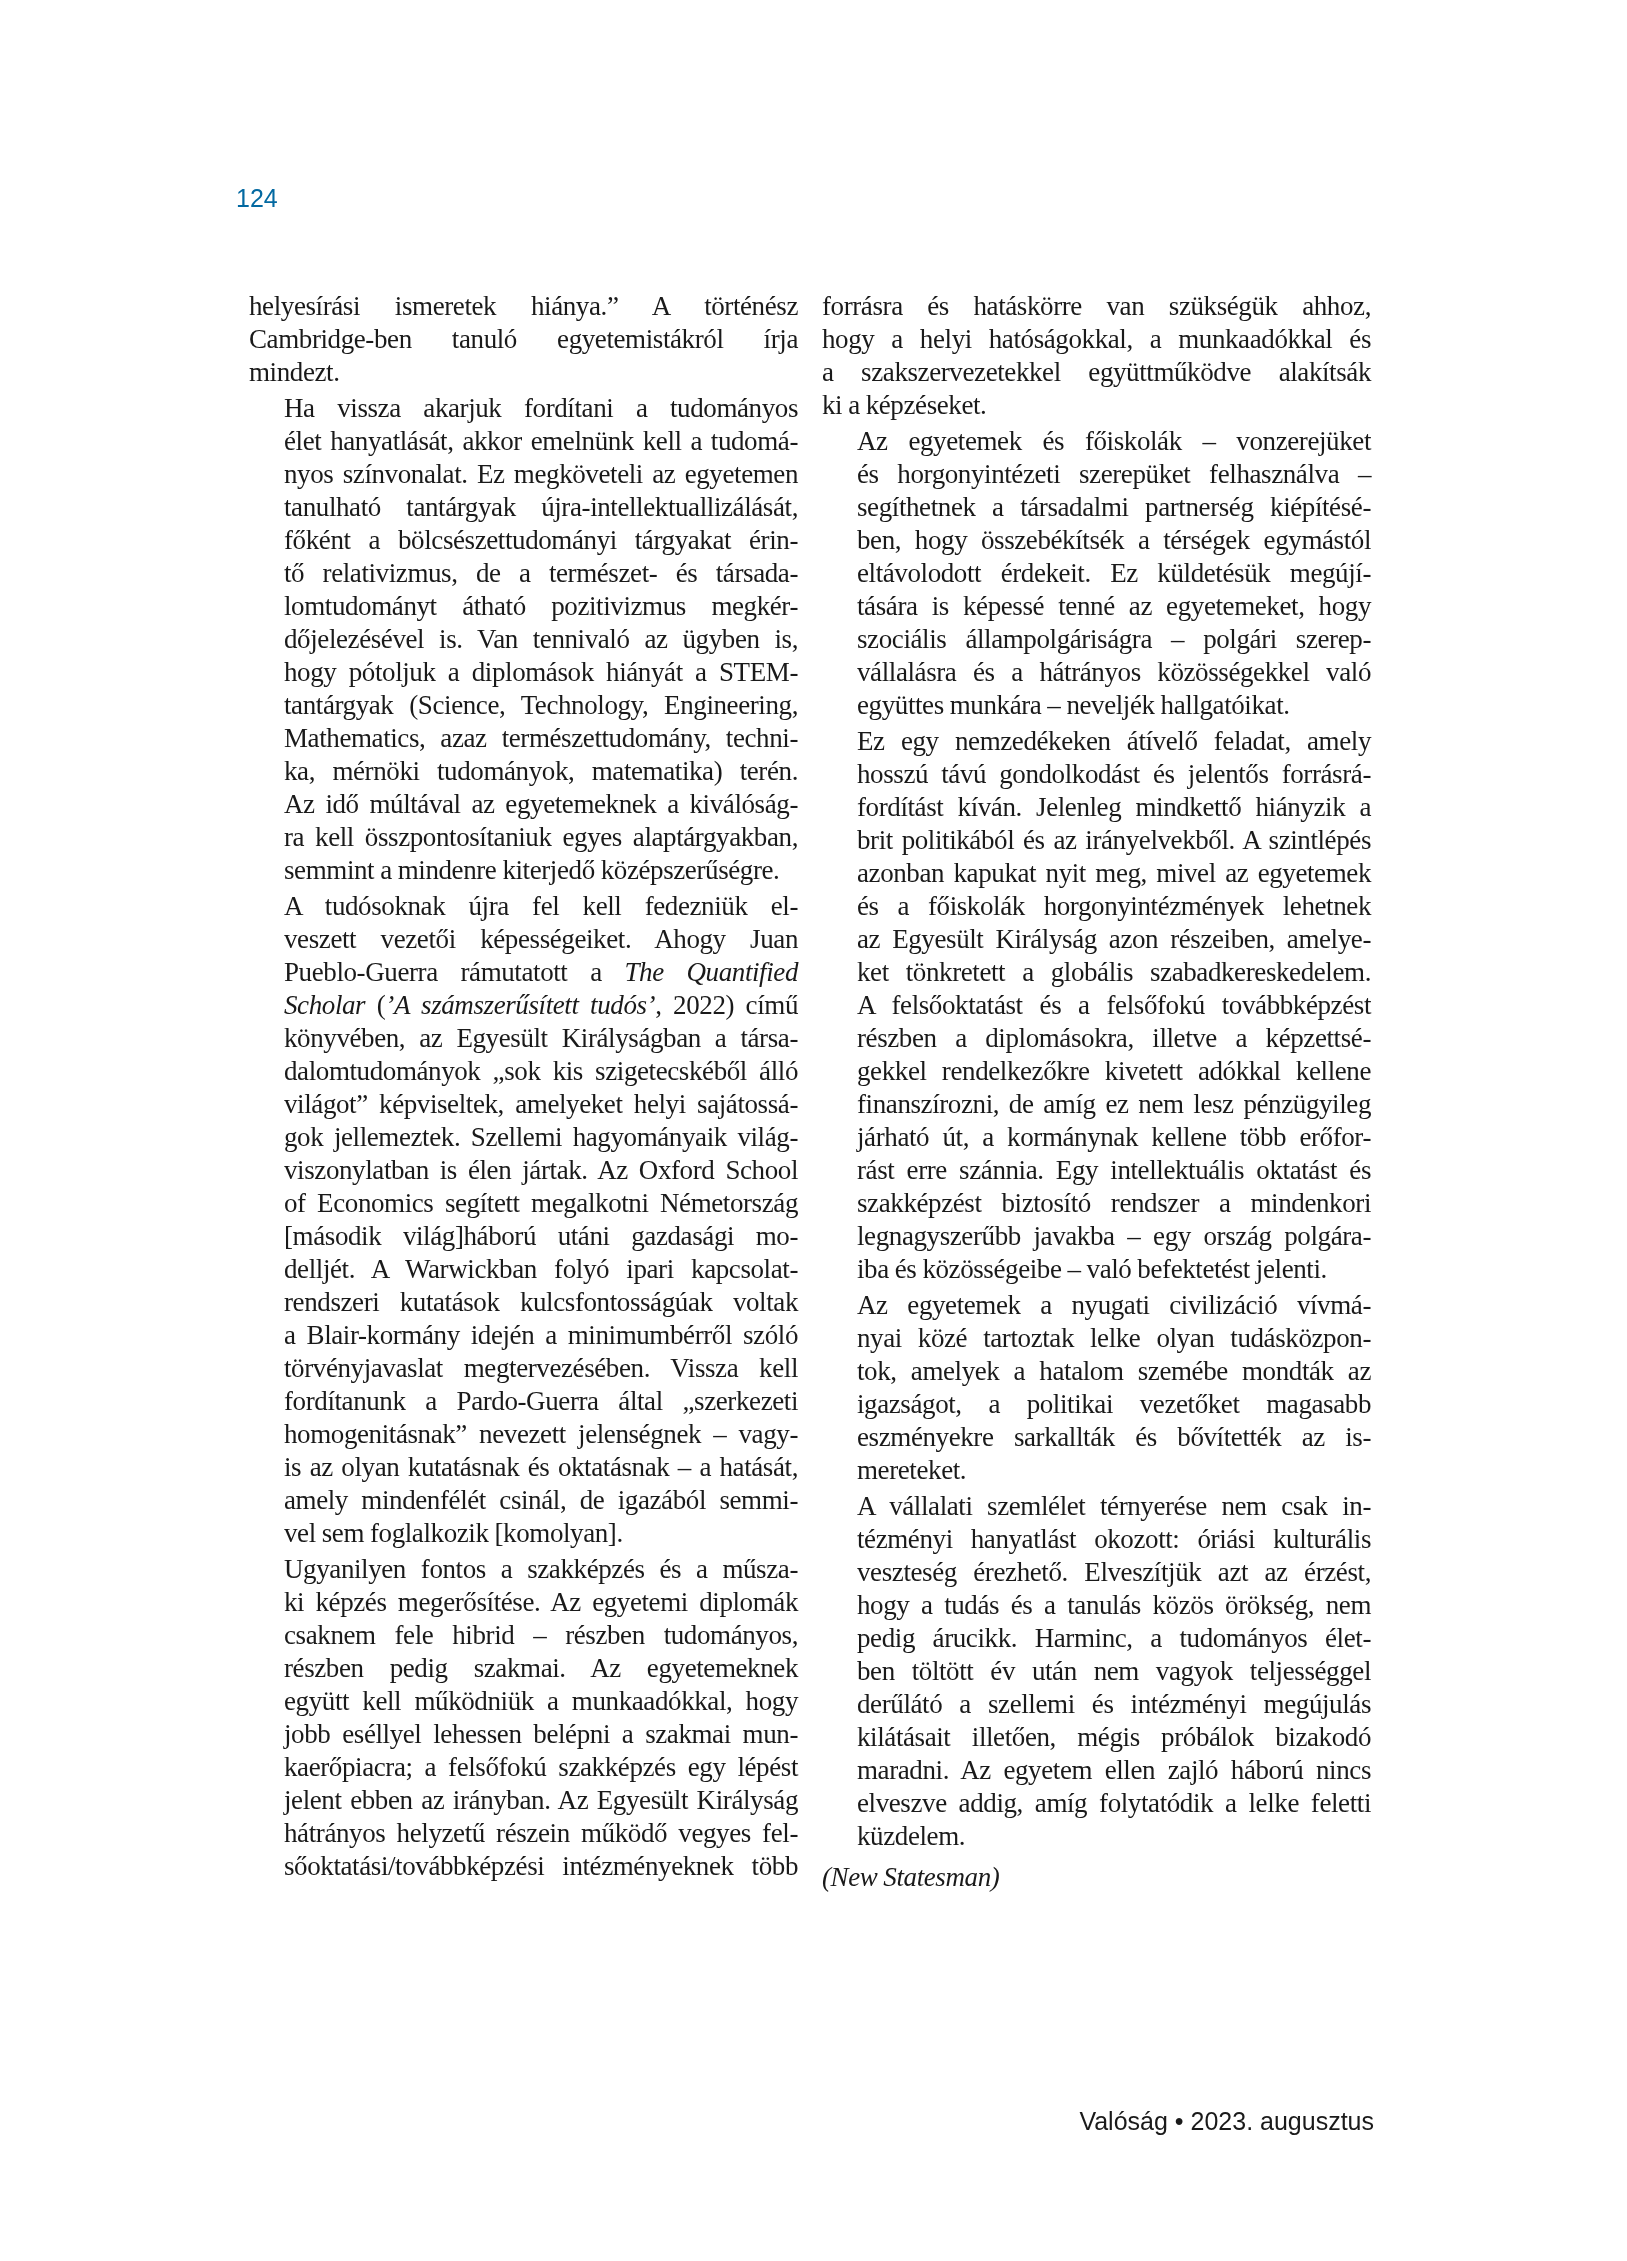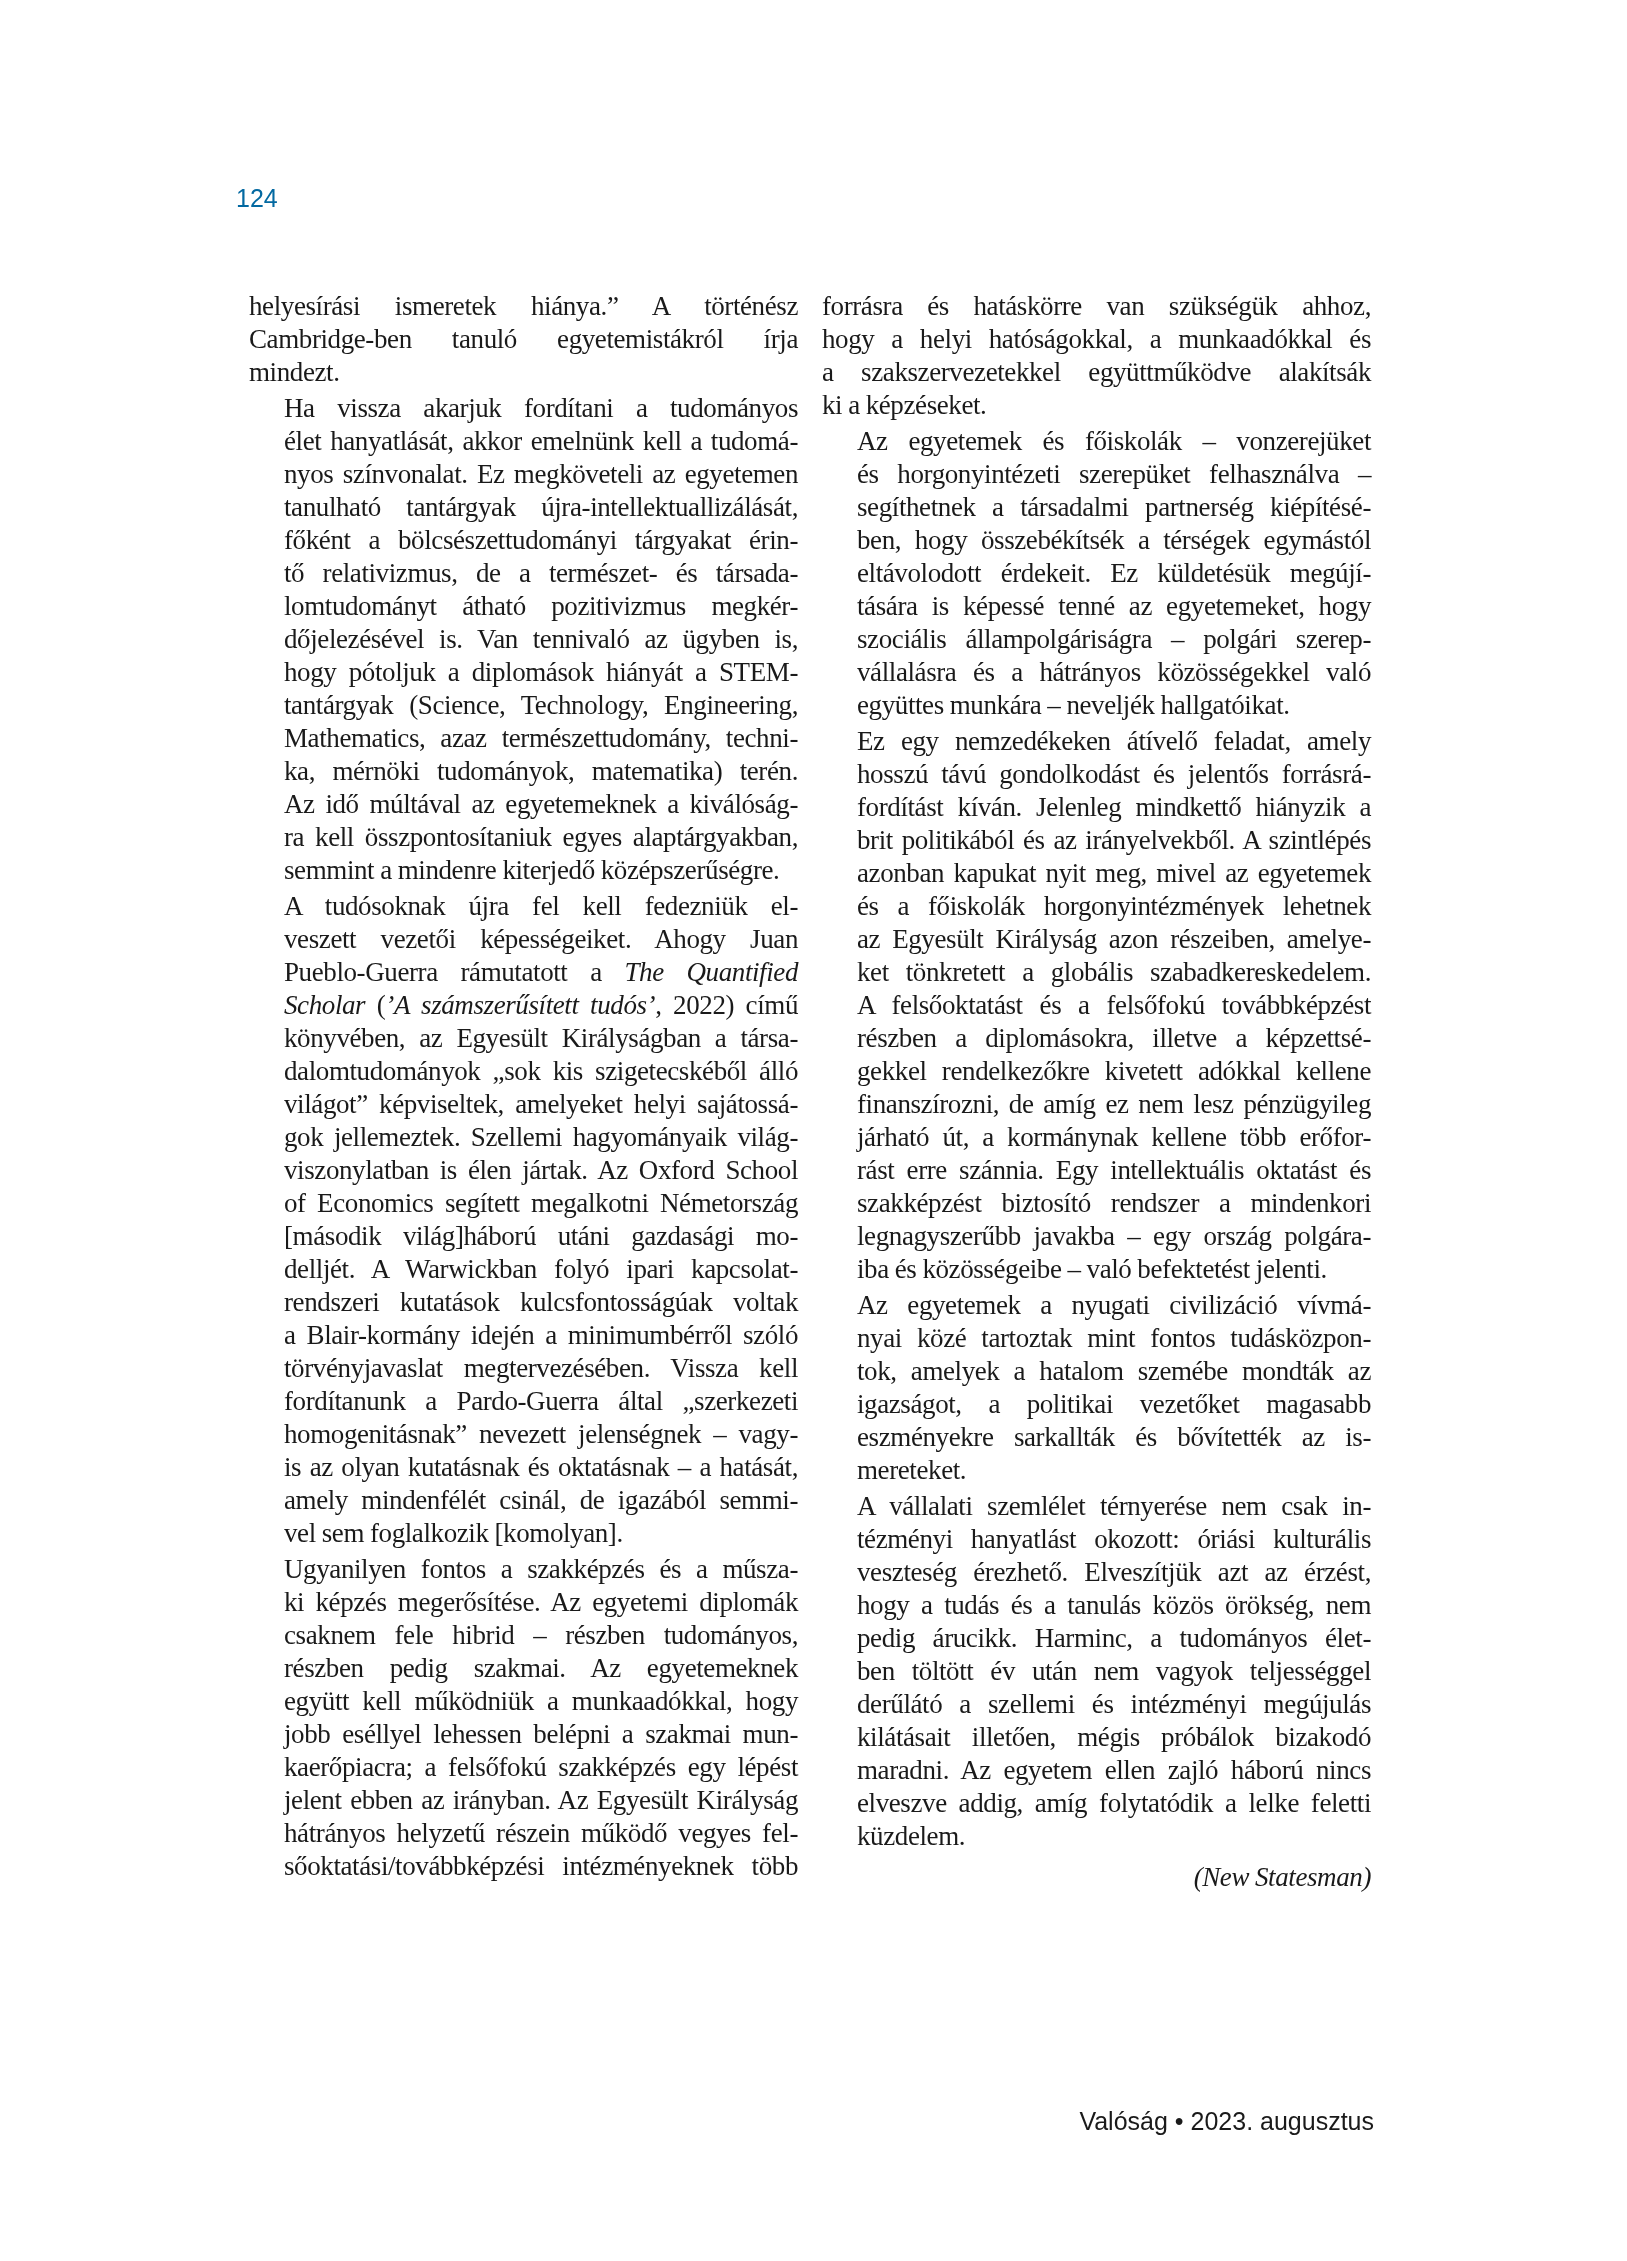--- a/index.html
+++ b/index.html
@@ -14,21 +14,21 @@
     text-align: justify; hyphens: manual; letter-spacing: -0.4px; word-spacing: -0.4px;
   }
   .col-left { left: 249px; }
   .col-right { left: 822px; width: 549px; }
   .para { margin: 0 0 3.1px 0; text-indent: 0; }
   .para.indent { text-indent: 35px; }
   .para .line { display: block; text-align: justify; text-align-last: justify; white-space: nowrap; overflow: visible; }
   .para .line.last { text-align-last: left; }
   i, .italic { font-style: italic; }
   .source {
-    display: block; text-align: right; font-style: italic; margin-top: 7.7px;
+    display: block; text-align: left; font-style: italic; margin-top: 7.7px;
   }
   .footer {
     position: absolute; right: 254px; top: 2074px;
     font-family: "Liberation Sans", sans-serif; font-size: 25px; color: #1a1a1a; margin-top: 33px;
   }
 </style>
 </head>
 <body>
 
 <div class="page-number">124</div>
@@ -123,21 +123,21 @@
       <span class="line">gekkel rendelkezőkre kivetett adókkal kellene</span>
       <span class="line">finanszírozni, de amíg ez nem lesz pénzügyileg</span>
       <span class="line">járható út, a kormánynak kellene több erőfor-</span>
       <span class="line">rást erre szánnia. Egy intellektuális oktatást és</span>
       <span class="line">szakképzést biztosító rendszer a mindenkori</span>
       <span class="line">legnagyszerűbb javakba – egy ország polgára-</span>
       <span class="line last">iba és közösségeibe – való befektetést jelenti.</span>
     </div>
     <div class="para indent">
       <span class="line" style="text-indent: 35px;">Az egyetemek a nyugati civilizáció vívmá-</span>
-      <span class="line">nyai közé tartoztak mint fontos tudásközpon-</span>
+      <span class="line">nyai közé tartoztak lelke olyan tudásközpon-</span>
       <span class="line">tok, amelyek a hatalom szemébe mondták az</span>
       <span class="line">igazságot, a politikai vezetőket magasabb</span>
       <span class="line">eszményekre sarkallták és bővítették az is-</span>
       <span class="line last">mereteket.</span>
     </div>
     <div class="para indent">
       <span class="line" style="text-indent: 35px;">A vállalati szemlélet térnyerése nem csak in-</span>
       <span class="line">tézményi hanyatlást okozott: óriási kulturális</span>
       <span class="line">veszteség érezhető. Elveszítjük azt az érzést,</span>
       <span class="line">hogy a tudás és a tanulás közös örökség, nem</span>

